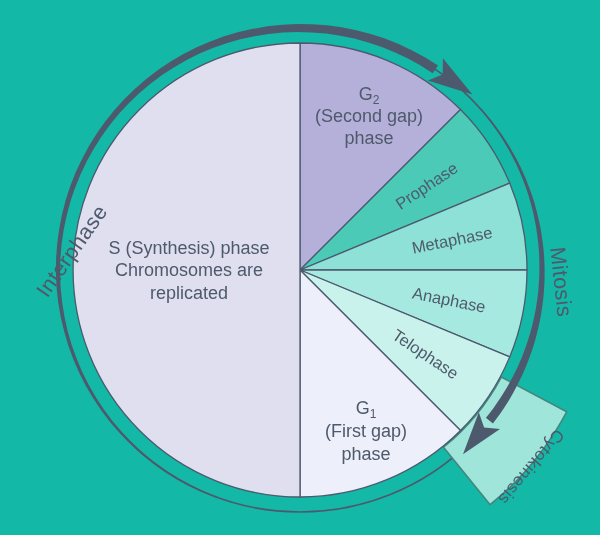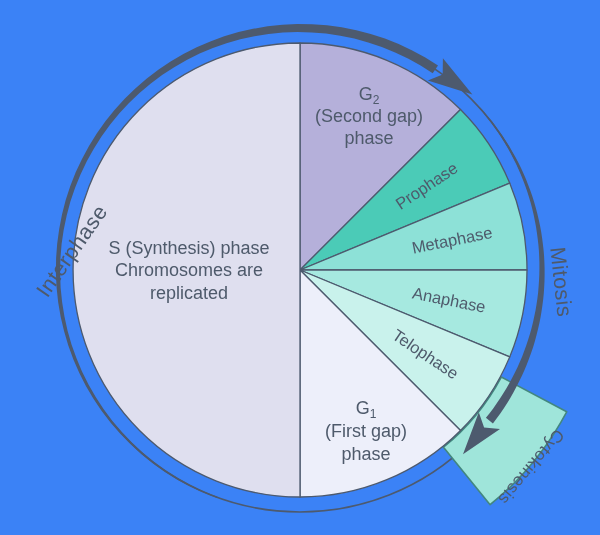--- a/index.html
+++ b/index.html
@@ -1,19 +1,19 @@
 <!DOCTYPE html>
 <html><head>
 <meta charset="utf-8">
 <style>
   html,body{margin:0;padding:0;background:#ffffff;}
   .stage{
     position:relative;
     width:600px;height:535px;
-    background:#3b82f6;
+    background:#14b8a6;
     font-family:"Liberation Sans","DejaVu Sans",sans-serif;
     overflow:hidden;
   }
   svg{display:block}
   text{font-family:"Liberation Sans","DejaVu Sans",sans-serif;}
 </style>
 </head>
 <body>
 
 <div class="stage">

